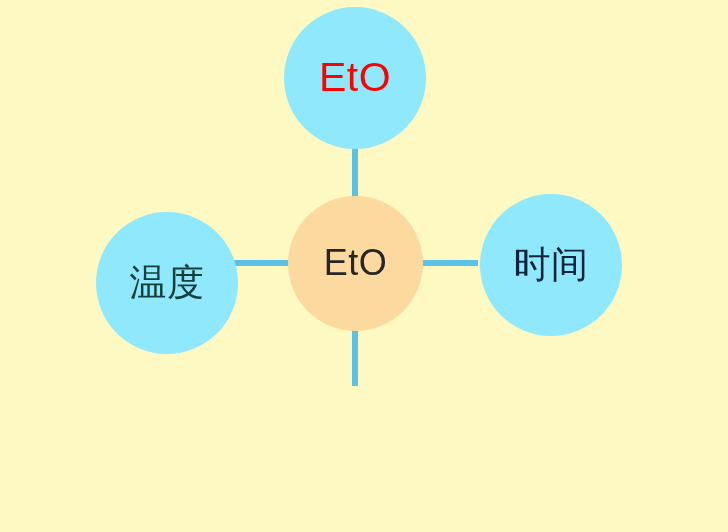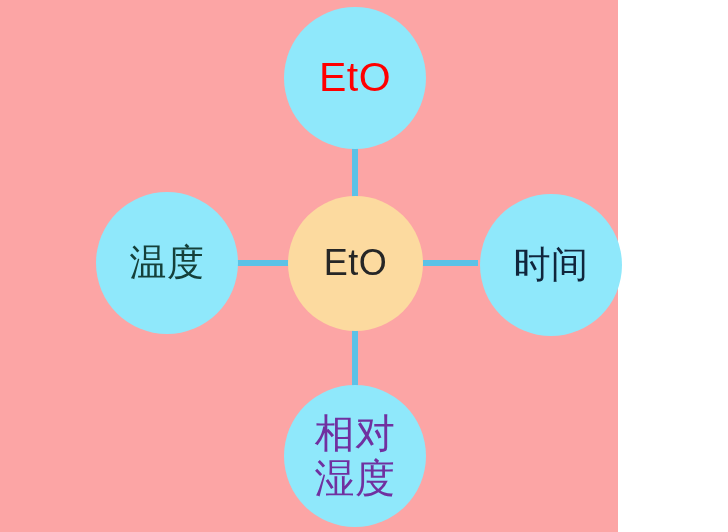--- a/index.html
+++ b/index.html
@@ -9,23 +9,23 @@
   }
   body {
     width: 728px;
     height: 532px;
     font-family: "Liberation Sans", "DejaVu Sans", sans-serif;
     overflow: hidden;
   }
 
   #diagram {
     position: relative;
-    width: 618px;
+    width: 728px;
     height: 532px;
-    background: #fca5a5;
+    background: #fef9c3;
   }
 
   
   .connector {
     position: absolute;
     background: #5BC2E7;
   }
   .connector-vertical  { width: 6px; }
   .connector-horizontal { height: 6px; }
 
@@ -65,21 +65,21 @@
 
   #node-center {
     left: 288px; top: 196px;
     width: 135px; height: 135px;
     background: #FCDA9F;
     color: #262626;
     font-size: 36px;
   }
 
   #node-temperature {
-    left: 96px; top: 192px;
+    left: 96px; top: 212px;
     width: 142px; height: 142px;
     color: #15403A;
     font-size: 37px;
   }
 
   #node-time {
     left: 480px; top: 194px;
     width: 142px; height: 142px;
     color: #10253C;
     font-size: 37px;
@@ -111,18 +111,14 @@
   </div>
 
   <div class="node" id="node-center">
     <span class="line">EtO</span>
   </div>
 
   <div class="node node-satellite" id="node-time">
     <span class="line">时间</span>
   </div>
 
-  <div class="node node-satellite" id="node-relative-humidity">
-    <span class="line">相对</span>
-    <span class="line">湿度</span>
-  </div>
 
 </div>
 
 </body></html>

